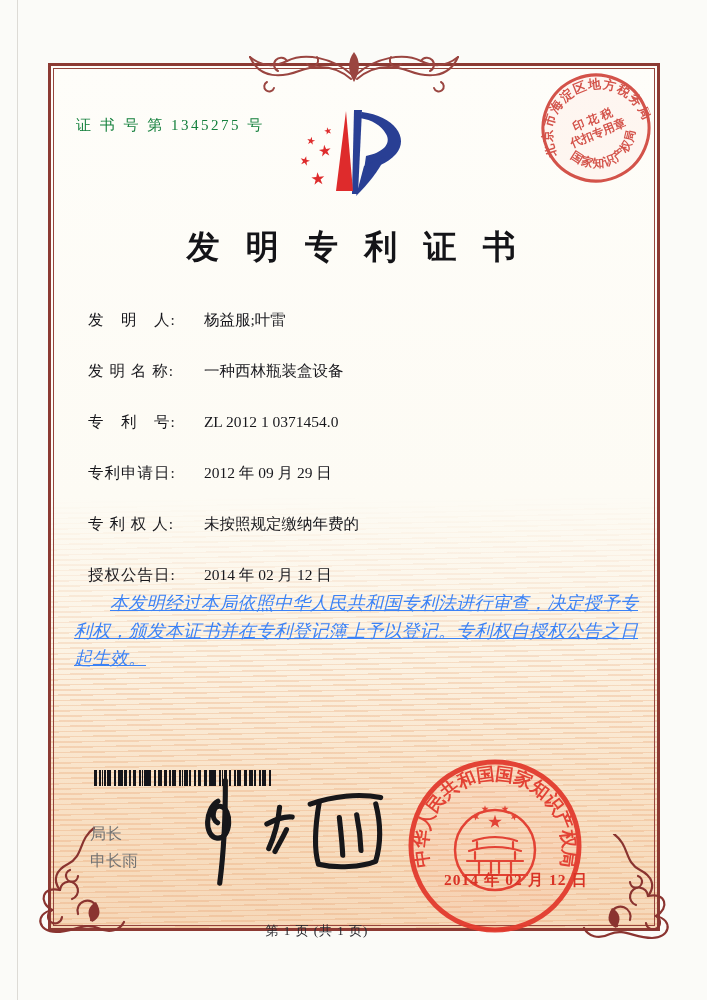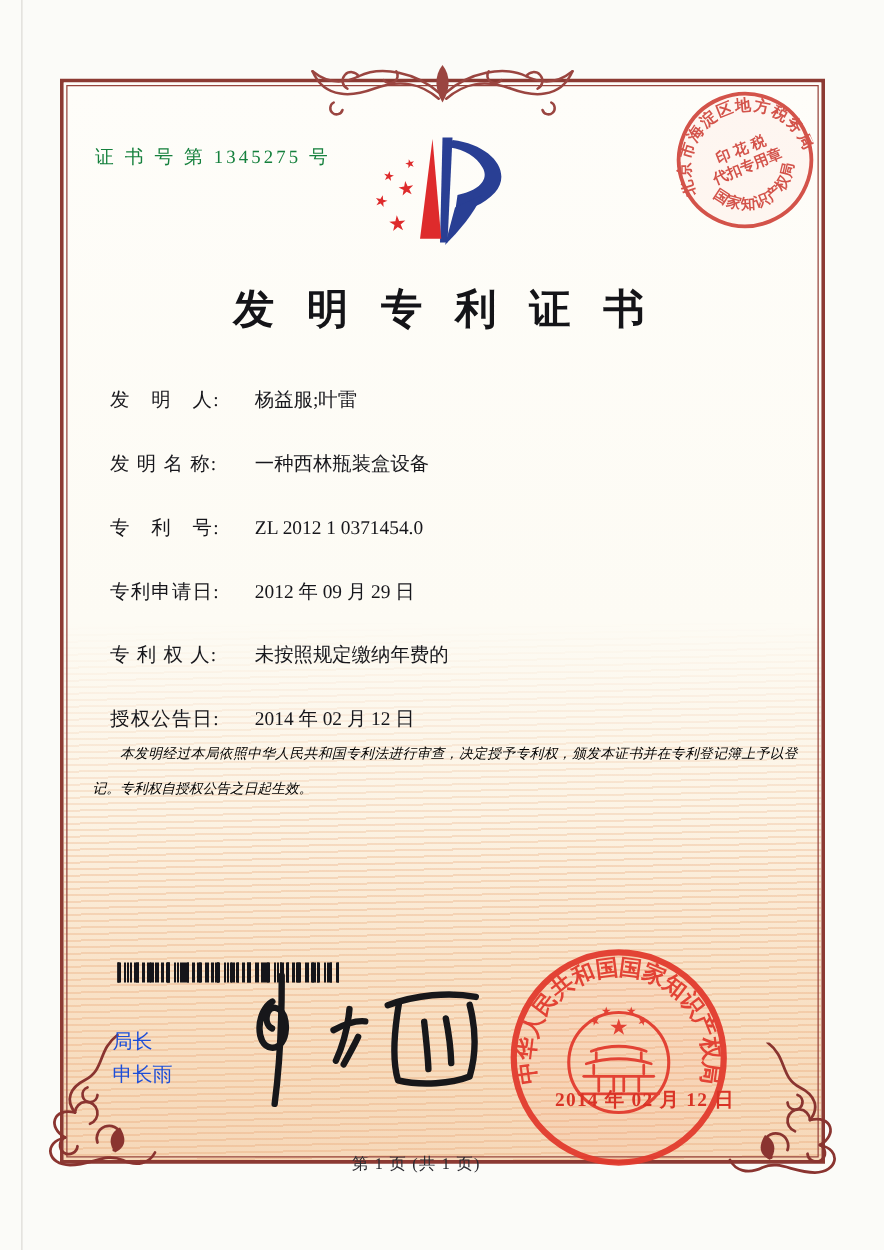--- a/index.html
+++ b/index.html
@@ -29,39 +29,39 @@
   }
   .abs{position:absolute;}
   
   .cert-no{left:76px;top:116px;font-size:15px;letter-spacing:2.5px;color:#15803d;}
   .title{left:48px;top:225px;width:606px;text-align:center;font-size:33px;font-weight:bold;
          letter-spacing:9px;color:#141418;text-indent:9px;}
   .fields{left:88px;top:310px;width:500px;}
   .frow{height:26px;margin-bottom:25px;font-size:15.5px;color:#17171c;white-space:nowrap;}
   .frow .lab{display:inline-block;min-width:104px;letter-spacing:1px;}
   .frow .val{margin-left:8px;font-weight:500;}
-  .paras{left:74px;top:590px;width:564px;font-size:11px;line-height:27.5px;color:#000000;
-         font-style:italic;text-align:justify;}
+  .paras{left:74px;top:590px;width:564px;font-size:18px;line-height:27.5px;color:#3b82f6;
+         font-style:italic;text-align:justify;text-decoration:underline;}
   .paras p{margin:0;text-indent:2em;}
   
   .barcode{
     left:94px;top:770px;width:178px;height:16px;
     background:
       repeating-linear-gradient(90deg,#15151a 0 2px,transparent 2px 5px),
       repeating-linear-gradient(90deg,#15151a 0 1px,transparent 1px 8px),
       repeating-linear-gradient(90deg,#15151a 0 3px,transparent 3px 13px);
   }
-  .signer{left:90px;top:820px;font-size:16px;line-height:27px;color:#1d4ed8;
+  .signer{left:90px;top:820px;font-size:16px;line-height:27px;color:#737373;
           font-family:"Liberation Sans","DejaVu Sans",sans-serif;}
   .sig-svg{left:180px;top:770px;transform:rotate(-2deg);}
   
   .tax-stamp{left:540px;top:72px;transform:rotate(-22deg);opacity:.92;}
   .big-seal{left:405px;top:756px;opacity:.95;}
   .seal-date{left:444px;top:870px;font-size:15.5px;font-weight:bold;letter-spacing:1px;color:#d93326;}
-  .footer{left:48px;top:922px;width:570px;text-align:center;font-size:13px;color:#2a2a30;letter-spacing:1px;}
+  .footer{left:32px;top:922px;width:570px;text-align:center;font-size:13px;color:#2a2a30;letter-spacing:1px;}
   .flourish{left:241px;top:42px;}
   .orn-bl{left:26px;top:826px;}
   .orn-br{left:582px;top:834px;transform:scaleX(-1);}
 </style>
 </head>
 <body>
 
 <div class="scan-line"></div>
 
 <div class="frame">

